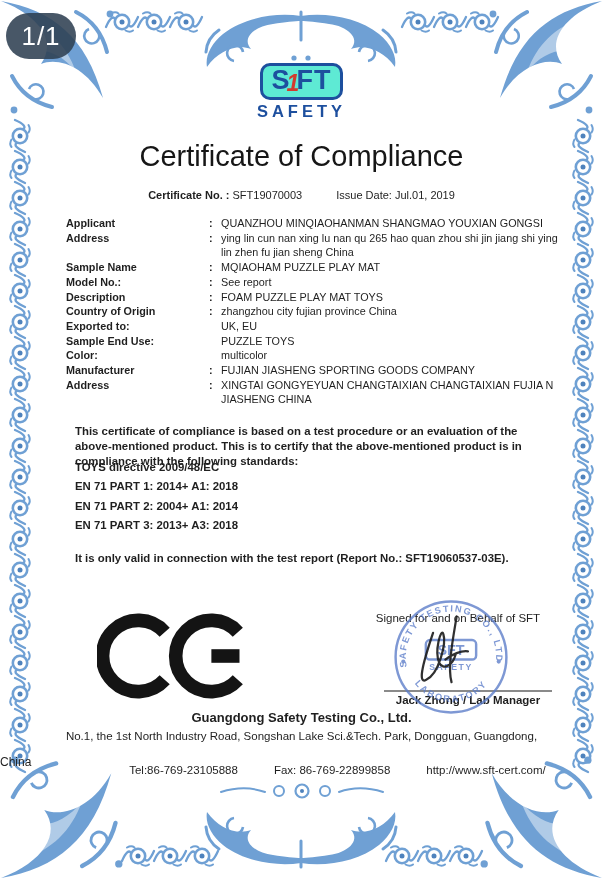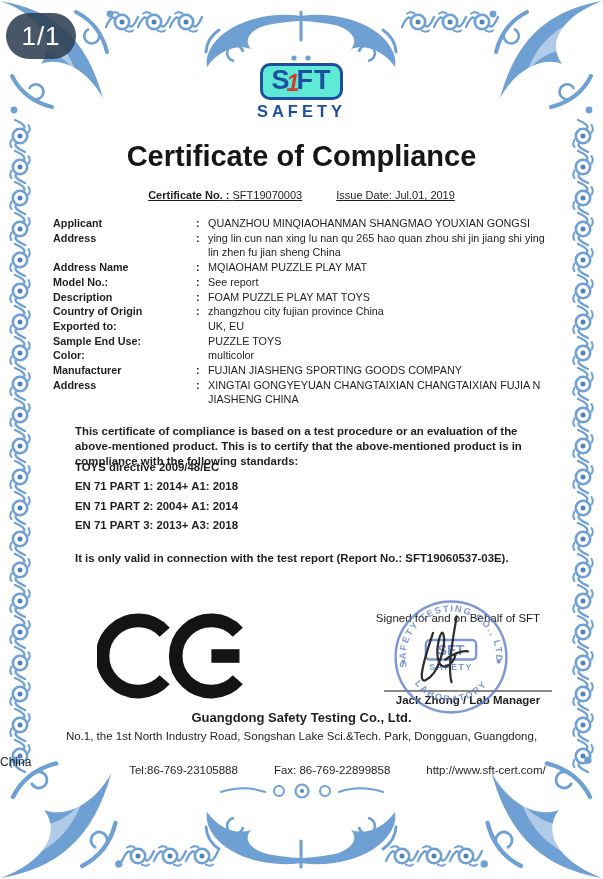--- a/index.html
+++ b/index.html
@@ -24,27 +24,27 @@
     padding:1px 9px 3px; line-height:1; background:#5eead4;
   }
   .logo-s, .logo-ft { font-size:27px; font-weight:bold; color:#1d4f9e; letter-spacing:1px; }
   .logo-one {
     font-size:23px; font-weight:bold; font-style:italic; color:#d23b2e;
     display:inline-block; margin:0 -3px 0 -4px; position:relative; top:2px;
   }
   .logo-sub { margin-top:2px; font-size:16.5px; font-weight:bold; color:#1d4f9e; letter-spacing:4px; }
 
   .doc-title { position:absolute; top:140px; left:0; width:100%; text-align:center;
-    font-size:29px; font-weight:bold; color:#161616; }
+    font-size:29px; font-weight:normal; color:#161616; }
 
   .cert-line { position:absolute; top:189px; left:0; width:100%; display:flex;
-    justify-content:center; gap:34px; font-size:11px;text-decoration:underline; }
+    justify-content:center; gap:34px; font-size:11px; }
   .cert-line b { font-weight:bold; }
 
-  .fields { position:absolute; top:216px; left:53px; font-size:10.8px; line-height:14.7px; }
+  .fields { position:absolute; top:216px; left:66px; font-size:10.8px; line-height:14.7px; }
   .frow { display:grid; grid-template-columns:143px 12px 340px; }
   .flabel { font-weight:bold; }
   .fsep { font-weight:bold; }
 
   .statement { position:absolute; top:424px; left:75px; width:470px;
     font-size:11.4px; font-weight:bold; line-height:15px; }
   .standards { position:absolute; top:458px; left:75px; width:470px;
     font-size:11.4px; font-weight:bold; }
   .standards div { line-height:19.4px; }
   .validity { margin-top:13px; }
@@ -194,21 +194,21 @@
         <span class="flabel">Applicant</span>
         <span class="fsep">:</span>
         <span class="fvalue">QUANZHOU MINQIAOHANMAN SHANGMAO YOUXIAN GONGSI</span>
       </div>
       <div class="frow">
         <span class="flabel">Address</span>
         <span class="fsep">:</span>
         <span class="fvalue">ying lin cun nan xing lu nan qu 265 hao quan zhou shi jin jiang shi ying lin zhen fu jian sheng China</span>
       </div>
       <div class="frow">
-        <span class="flabel">Address Name</span>
+        <span class="flabel">Sample Name</span>
         <span class="fsep">:</span>
         <span class="fvalue">MQIAOHAM PUZZLE PLAY MAT</span>
       </div>
       <div class="frow">
         <span class="flabel">Model No.:</span>
         <span class="fsep">:</span>
         <span class="fvalue">See report</span>
       </div>
       <div class="frow">
         <span class="flabel">Description</span>

